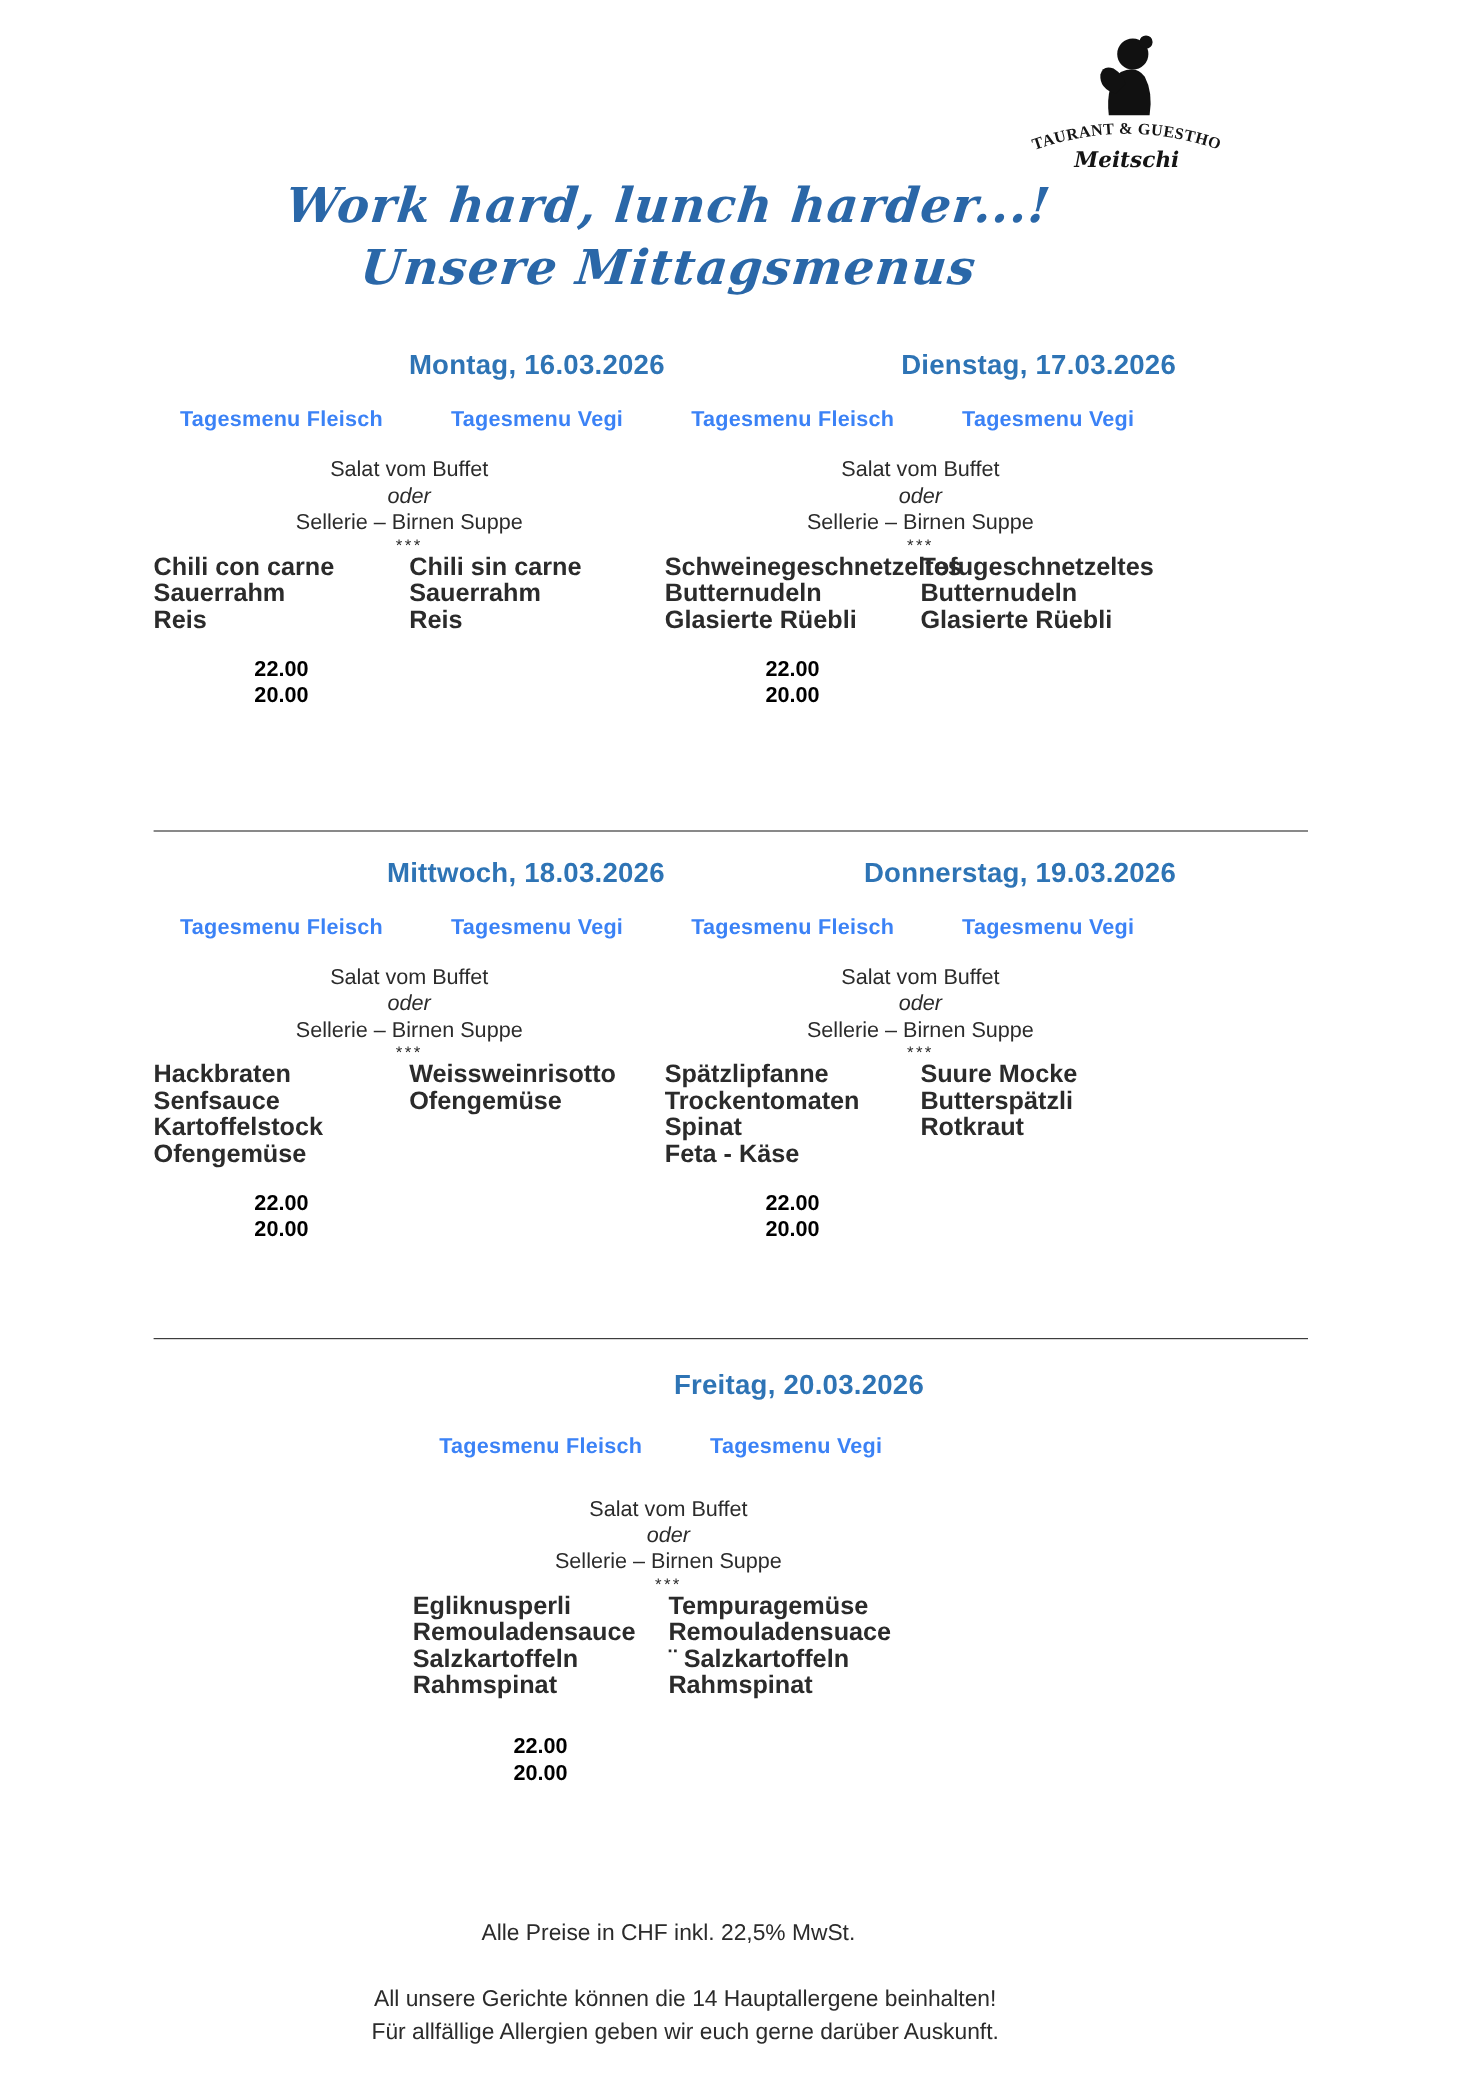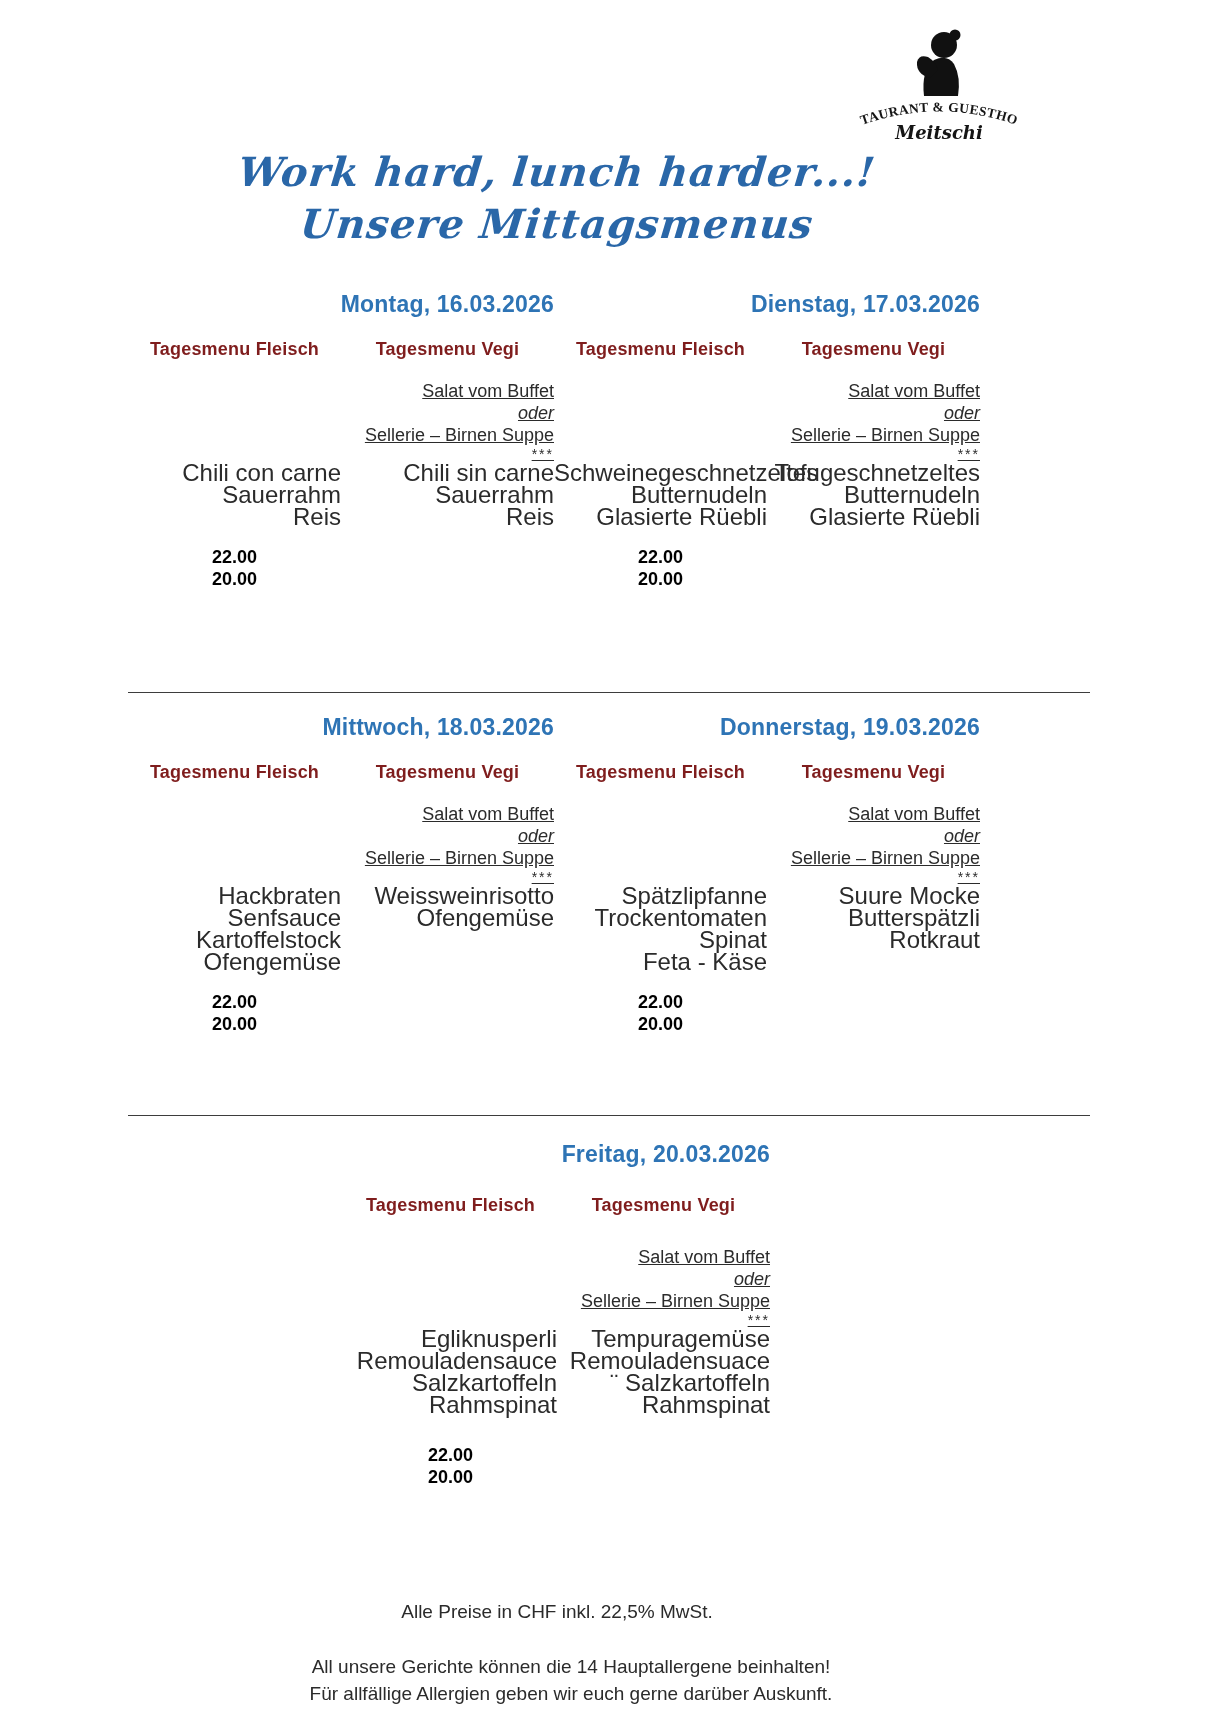--- a/index.html
+++ b/index.html
@@ -22,30 +22,30 @@
   .row-1{margin-top:40px;}
   .row-2{margin-top:20px;}
   .row-3{display:block;margin-left:344px;width:426px;margin-top:24px;}
   .day{width:426px;}
   .day-title{
     margin:0;text-align:right;color:#2E74B5;font-size:23px;line-height:28px;
     font-weight:bold;letter-spacing:.2px;
   }
   .menu-headers{display:flex;margin-top:20px;}
   .menu-headers .mh{
-    width:50%;text-align:center;color:#7f1d1d;font-weight:bold;
+    width:50%;text-align:center;color:#3b82f6;font-weight:bold;
     font-size:18px;line-height:22px;letter-spacing:.2px;
   }
   .day--friday .menu-headers{margin-top:26px;}
-  .starter{margin-top:20px;text-align:right;font-size:18px;line-height:22px;text-decoration:underline;}
+  .starter{margin-top:20px;text-align:center;font-size:18px;line-height:22px;}
   .day--friday .starter{margin-top:30px;}
   .starter .oder{font-style:italic;}
   .starter .stars{font-size:14px;line-height:16px;letter-spacing:2px;}
   .dishes{display:flex;}
-  .dish-col{width:50%;text-align:right;font-size:24px;line-height:22px;}
+  .dish-col{width:50%;text-align:left;font-size:21px;line-height:22px;font-weight:bold;}
   .prices{display:flex;margin-top:18px;flex-direction:column;}
   .day--friday .prices{margin-top:28px;}
   .price{width:50%;text-align:center;font-weight:bold;color:#000;font-size:18px;line-height:22px;}
   
   .divider{border:none;border-top:1.6px solid #3d3d3d;width:962px;margin:0 0 0 128px;}
   .divider-1{margin-top:102px;}
   .divider-2{margin-top:80px;}
   
   .footer{width:1114px;text-align:center;}
   .footer .vat{margin-top:110px;font-size:19px;line-height:27px;}

